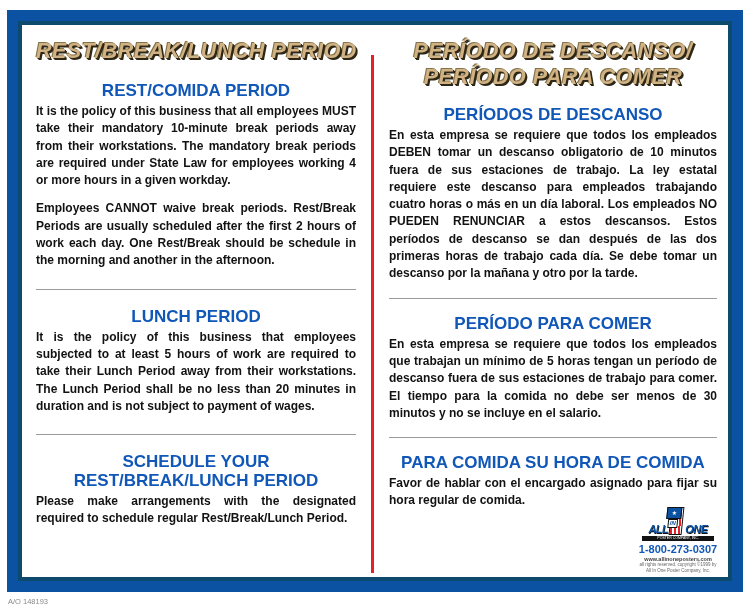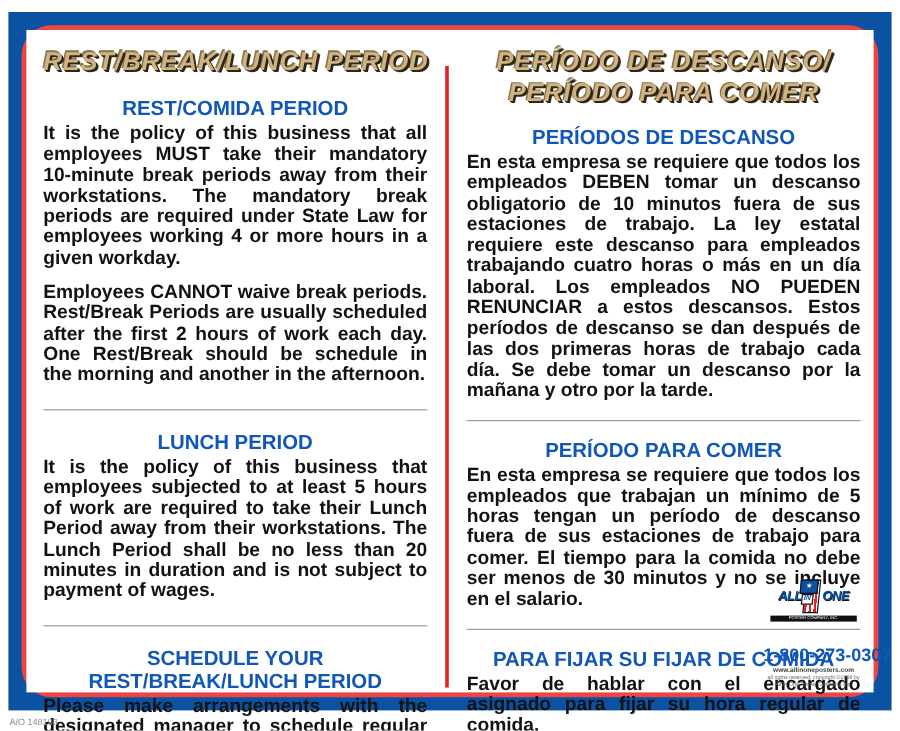--- a/index.html
+++ b/index.html
@@ -5,21 +5,21 @@
   html,body { margin:0; padding:0; background:#ffffff; }
   .poster {
     position:relative; width:750px; height:609px; background:#ffffff;
     font-family:"Liberation Sans", sans-serif; overflow:hidden;
   }
   .frame-blue {
     position:absolute; left:7px; top:10px; width:736px; height:582px;
     background:#0b52a2; box-sizing:border-box; padding:11px;
   }
   .frame-red {
-    width:100%; height:100%; background:#ef4444; box-sizing:border-box; padding:4px;border-radius:25px;
+    width:100%; height:100%; background:#0c4a6e; box-sizing:border-box; padding:4px;
   }
   .content {
     width:100%; height:100%; background:#ffffff; box-sizing:border-box;
     display:flex; position:relative;
   }
   .col { box-sizing:border-box; }
   .col-left  { width:349px; padding:0 15px 0 14px; }
   .col-right { flex:1; padding:0 11px 0 15px; }
   .v-divider { width:3px; background:#e32227; margin-top:30px; margin-bottom:4px; }
 
@@ -29,36 +29,36 @@
     text-shadow: 2px 2px 0 #2f2716, 1px 1px 0 #2f2716, -1px -1px 0 #857449;
     white-space:nowrap;
   }
   .col-right .poster-title { white-space:normal; }
 
   .section-heading {
     color:#1057b8; font-size:17px; font-weight:bold; text-align:center;
     line-height:19px; margin:17px 0 3px;
   }
   .body-text {
-    color:#121212; font-size:16px; font-weight:bold; text-align:justify;
+    color:#121212; font-size:12px; font-weight:bold; text-align:justify;
     line-height:17.3px; margin:0;
   }
   .para-gap { margin-top:11px; }
   .section-divider {
     border:none; border-top:1px solid #9b9b9b; margin:19px 0 0; height:0;
   }
   .col-right .section-divider { margin-top:15px; }
   .col-right .section-heading { margin-top:15px; }
 
   
   .logo-box {
     position:absolute; right:8px; bottom:4px; width:84px; text-align:center;
   }
   .logo-row {
-    display:flex; align-items:center; justify-content:center; gap:1px; height:30px;
+    display:flex; align-items:flex-end; justify-content:center; gap:1px; height:30px;
   }
   .logo-word {
     color:#0b52a2; font-weight:bold; font-style:italic; font-size:11px;
     letter-spacing:-0.5px; text-shadow:0.5px 0.5px 0 #111;
   }
   .logo-one-glyph {
     position:relative; width:13px; height:28px; margin:0 1px;
     background:repeating-linear-gradient(90deg,#e32227 0 2px,#ffffff 2px 4px);
     border:1px solid #111; transform:skewX(-6deg); box-sizing:border-box;
   }
@@ -69,21 +69,21 @@
   }
   .logo-in {
     position:absolute; top:11px; left:-3px; background:#ffffff; color:#0b52a2;
     font-size:6px; font-weight:bold; font-style:italic; line-height:7px;
     padding:0 1px; border:0.5px solid #111;
   }
   .logo-company-bar {
     background:#111; color:#ffffff; font-size:3.5px; line-height:5px;
     margin:1px 6px 0; padding:0 1px; white-space:nowrap; overflow:hidden;
   }
-  .logo-phone { color:#1057b8; font-size:15px; font-weight:bold; margin-top:20px; white-space:nowrap; }
+  .logo-phone { color:#1057b8; font-size:11px; font-weight:bold; margin-top:2px; white-space:nowrap; }
   .logo-web   { color:#444; font-size:5.5px; font-weight:bold; margin-top:1px; }
   .logo-rights{ color:#666; font-size:4.5px; line-height:5.5px; }
 
   .footer-code {
     position:absolute; left:8px; bottom:3px; color:#8a8a8a; font-size:7.5px;
   }
 </style>
 </head>
 <body>
 
@@ -103,42 +103,42 @@
 
           <div class="section-heading">LUNCH PERIOD</div>
           <p class="body-text">It is the policy of this business that employees subjected to at least 5 hours of work are required to take their Lunch Period away from their workstations. The Lunch Period shall be no less than 20 minutes in duration and is not subject to payment of wages.</p>
 
           <hr class="section-divider">
 
           <div class="section-heading">
             <span>SCHEDULE YOUR</span><br>
             <span>REST/BREAK/LUNCH PERIOD</span>
           </div>
-          <p class="body-text">Please make arrangements with the designated manager to schedule regular Rest/Break/Lunch Period.</p>
+          <p class="body-text">Please make arrangements with the designated required to schedule regular Rest/Break/Lunch Period.</p>
         </div>
 
         <div class="v-divider"></div>
 
         <div class="col col-right">
           <div class="poster-title">
             <span>PERÍODO DE DESCANSO/</span><br>
             <span>PERÍODO PARA COMER</span>
           </div>
 
           <div class="section-heading">PERÍODOS DE DESCANSO</div>
           <p class="body-text">En esta empresa se requiere que todos los empleados DEBEN tomar un descanso obligatorio de 10 minutos fuera de sus estaciones de trabajo. La ley estatal requiere este descanso para empleados trabajando cuatro horas o más en un día laboral. Los empleados NO PUEDEN RENUNCIAR a estos descansos. Estos períodos de descanso se dan después de las dos primeras horas de trabajo cada día. Se debe tomar un descanso por la mañana y otro por la tarde.</p>
 
           <hr class="section-divider">
 
           <div class="section-heading">PERÍODO PARA COMER</div>
           <p class="body-text">En esta empresa se requiere que todos los empleados que trabajan un mínimo de 5 horas tengan un período de descanso fuera de sus estaciones de trabajo para comer. El tiempo para la comida no debe ser menos de 30 minutos y no se incluye en el salario.</p>
 
           <hr class="section-divider">
 
-          <div class="section-heading">PARA FIJAR SU FIJAR DE COMIDA</div>
+          <div class="section-heading">PARA COMIDA SU HORA DE COMIDA</div>
           <p class="body-text">Favor de hablar con el encargado asignado para fijar su hora regular de comida.</p>
         </div>
 
         <div class="logo-box">
           <div class="logo-row">
             <span class="logo-word">ALL</span>
             <span class="logo-one-glyph">
               <span class="logo-in">IN</span>
             </span>
             <span class="logo-word">ONE</span>

